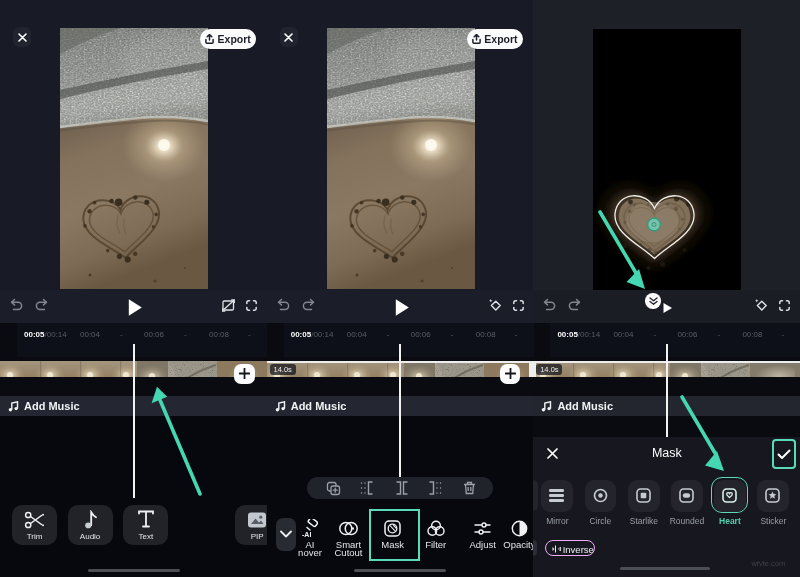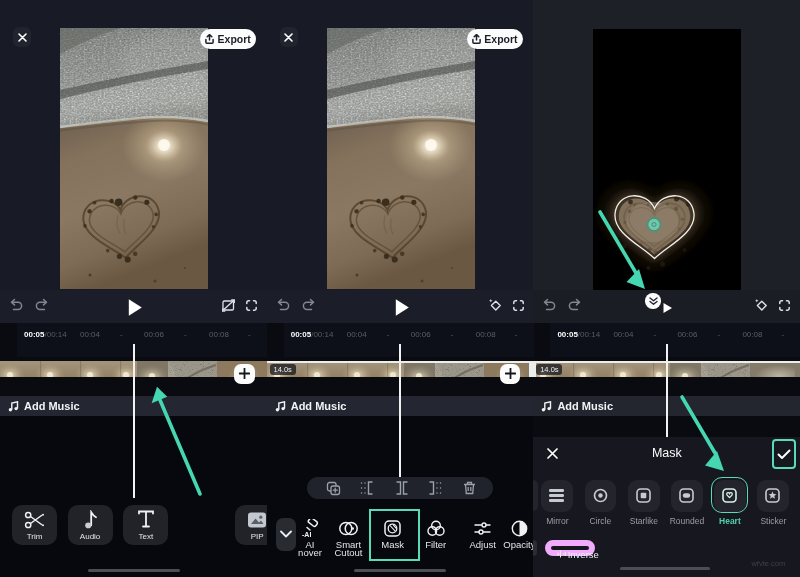--- a/index.html
+++ b/index.html
@@ -544,21 +544,21 @@
 <div class="abs" style="left:52px;top:516px;width:30px;text-align:center;font-size:8.5px;color:#999ea7">Circle</div>
 <div class="abs" style="left:91px;top:516px;width:39px;text-align:center;font-size:8.5px;color:#999ea7">Starlike</div>
 <div class="abs" style="left:134px;top:516px;width:39px;text-align:center;font-size:8.5px;color:#999ea7">Rounded</div>
 <div class="abs" style="left:181px;top:516px;width:31px;text-align:center;font-size:8.5px;color:#4ecfad;font-weight:bold">Heart</div>
 <div class="abs" style="left:221px;top:516px;width:38px;text-align:center;font-size:8.5px;color:#999ea7">Sticker</div>
 <svg class="abs" style="left:140px;top:391px" width="60" height="85" viewBox="0 0 60 85">
       <path d="M9,6 L42,62" stroke="#45d6b2" stroke-width="3.6" stroke-linecap="round"></path>
       <path d="M51,80 L32,74.5 L44,60 Z" fill="#45d6b2"></path>
     </svg>
 <div class="abs" style="left:0;top:540px;width:4px;height:16px;background:#2a2d35;border-radius:0 4px 4px 0"></div>
-<div class="abs" style="left:11.3px;top:540px;width:50px;height:16px;border:6px solid #f0abfc;border-radius:8px;color:#eceef0;font-size:9.5px">
+<div class="abs" style="left:11.3px;top:540px;width:50px;height:16px;border:1px solid #f0abfc;border-radius:8px;color:#eceef0;font-size:9.5px">
 <svg width="9" height="8" viewBox="0 0 9 8" style="position:absolute;left:6px;top:4px">
         <path d="M3.5,0.5 V7.5" stroke="#eceef0" stroke-width="1"></path>
         <path d="M0.5,2 L2.5,4 L0.5,6 Z" fill="#eceef0"></path>
         <path d="M8.5,2 L6.5,4 L8.5,6 Z" fill="none" stroke="#eceef0" stroke-width="0.8"></path>
       </svg>
 <span style="position:absolute;left:17px;top:2.5px">Inverse</span>
     </div>
 <div class="homebar" style="left:86.7px;top:567px;width:90px"></div>
 <div class="abs" style="left:218px;top:559px;font-size:7.5px;color:#3c4047">wfvte.com</div>
 </div>

